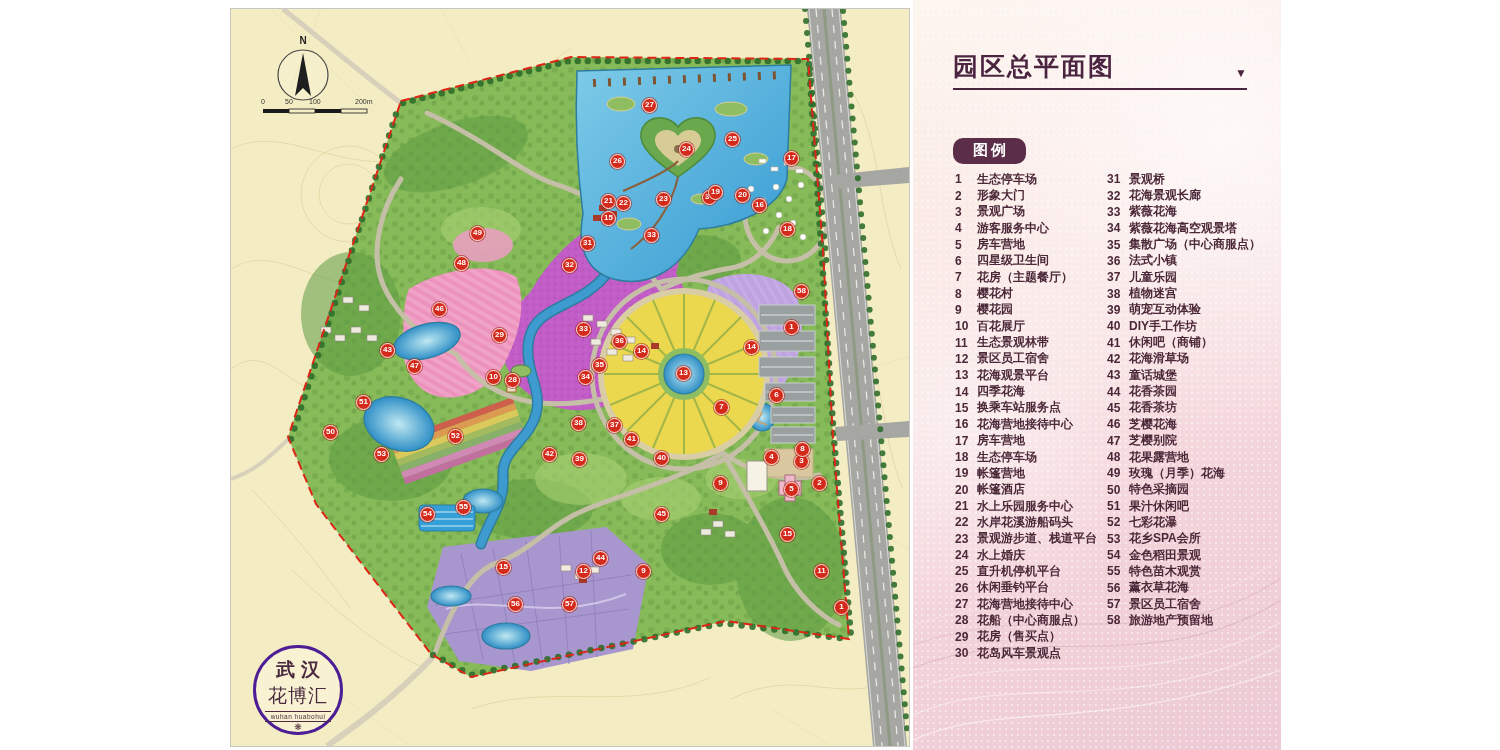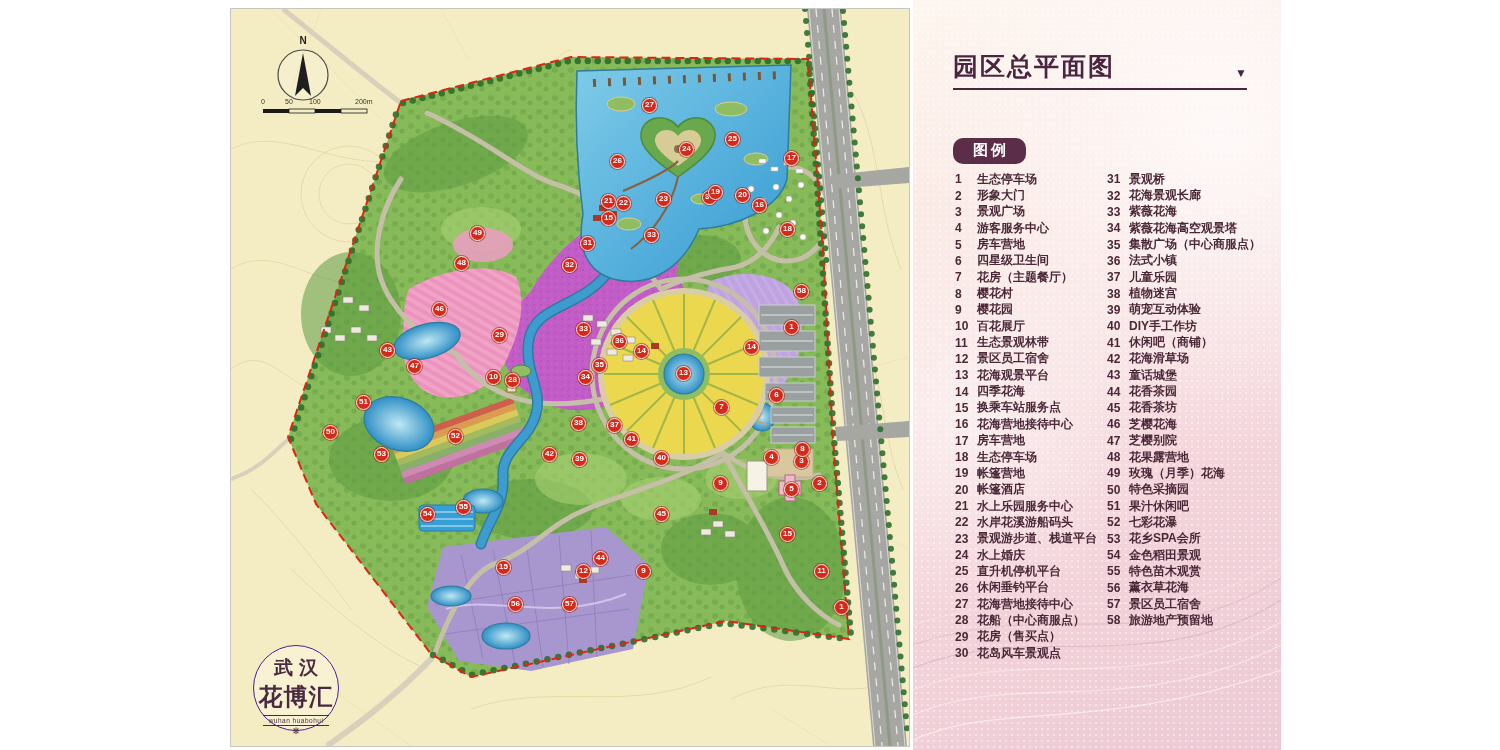--- a/index.html
+++ b/index.html
@@ -17,25 +17,25 @@
   .mk{
     position:absolute;width:13px;height:13px;margin:-7px 0 0 -7px;
     border-radius:50%;background:#d42a1c;border:1px solid #ffe9e0;
     box-shadow:0 0 0 1px rgba(160,20,8,.55);
     color:#fff;font-size:8px;font-weight:bold;text-align:center;line-height:11px;
   }
   .compass-n{position:absolute;left:64px;top:26px;width:16px;text-align:center;
     font-size:10px;font-weight:bold;color:#222;}
   .logo{
     position:absolute;left:22px;top:636px;width:84px;height:84px;
-    border:1px solid #4c1d95;border-radius:50%;
+    border:3px solid #4c1d95;border-radius:50%;
     background:rgba(248,241,212,.9);color:#4a2a3e;text-align:center;
   }
   .logo-l1{font-size:19px;font-weight:bold;letter-spacing:6px;margin:9px 0 0 6px;}
-  .logo-l2{font-size:24px;font-weight:bold;letter-spacing:1px;}
+  .logo-l2{font-size:19px;font-weight:normal;letter-spacing:1px;}
   .logo-sub{font-size:6.5px;letter-spacing:.5px;margin:2px 9px 0;
     border-top:1px solid #4a2a3e;border-bottom:1px solid #4a2a3e;padding:1px 0;}
   .logo-flower{font-size:9px;line-height:10px;}
   .project-title{
     position:absolute;left:122px;top:646px;
     font-size:21px;font-weight:bold;color:#4b4146;letter-spacing:2px;line-height:29px;
     white-space:nowrap;
   }
   
   .panel{

